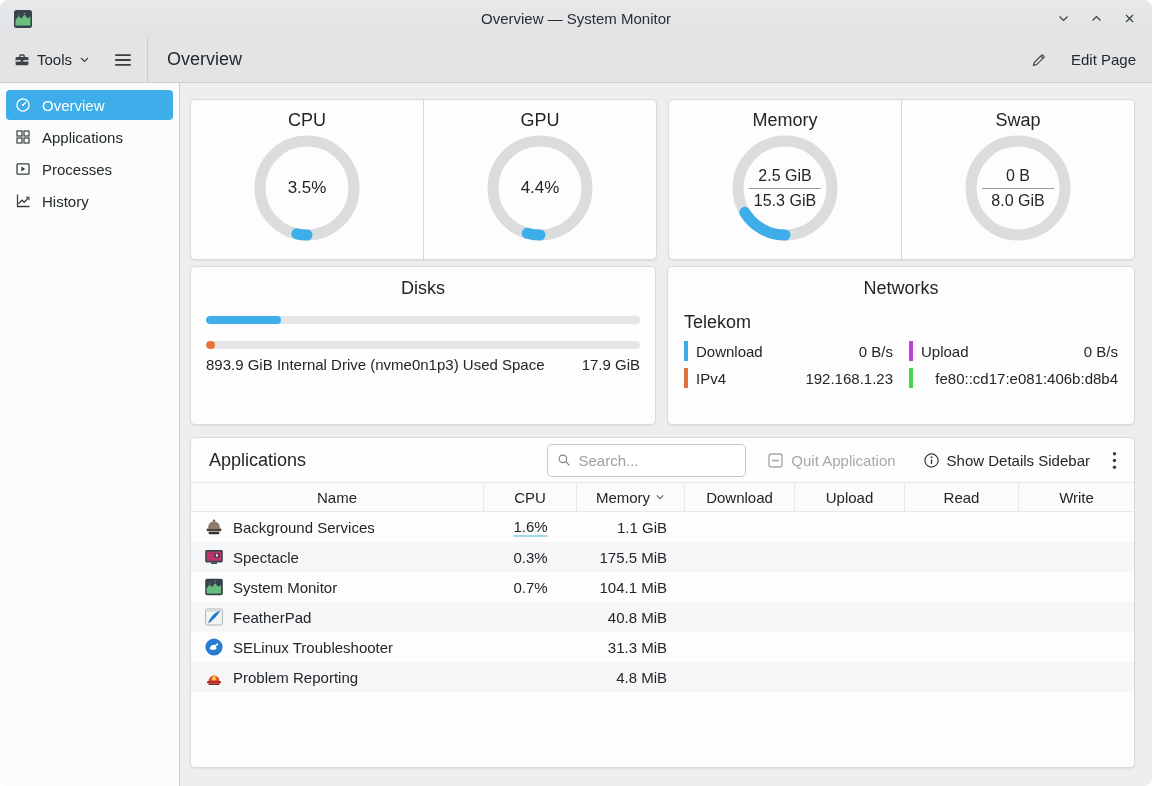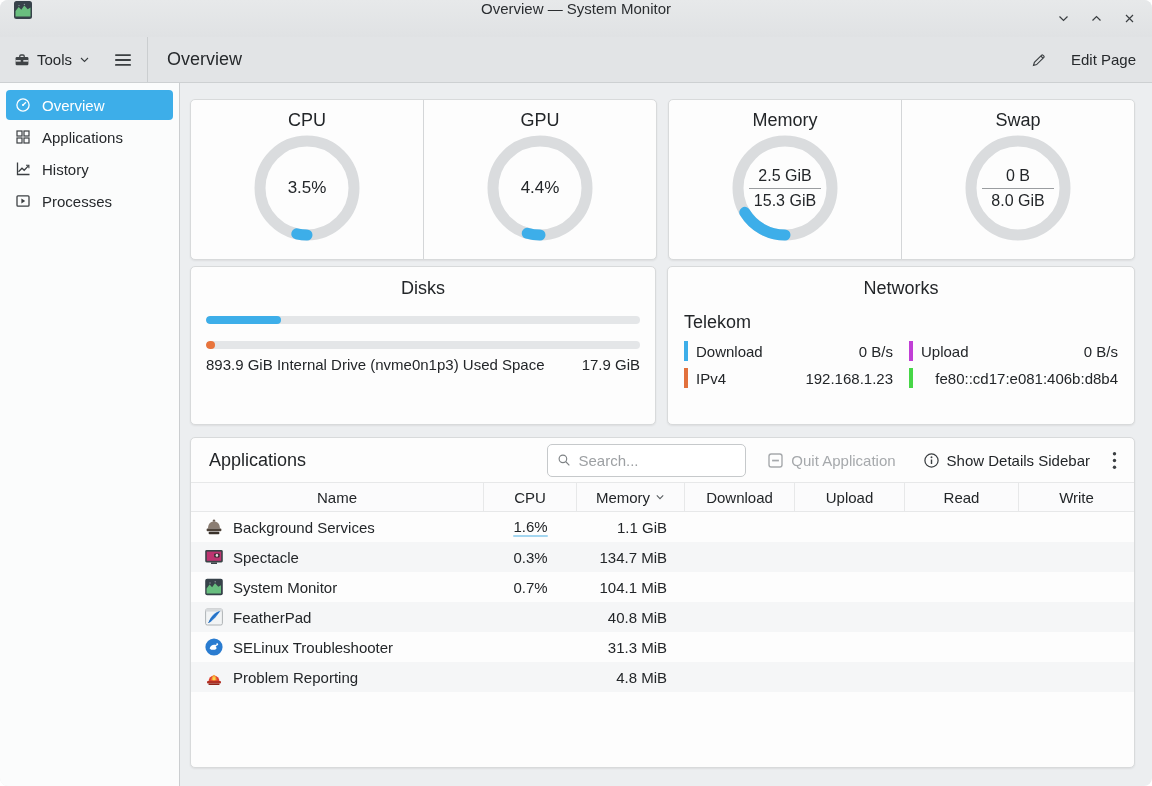--- a/index.html
+++ b/index.html
@@ -1,21 +1,21 @@
 <!DOCTYPE html>
 <html><head>
 <meta charset="utf-8">
 <style>
   * { margin:0; padding:0; box-sizing:border-box; }
   html,body { width:1152px; height:786px; background:#ffffff; }
   body { font-family:"Liberation Sans","DejaVu Sans",sans-serif; color:#232629; }
   .window { width:1152px; height:786px; background:#eceef0; border-radius:8px; overflow:hidden; display:flex; flex-direction:column; }
 
   
-  .titlebar { height:37px; background:linear-gradient(#e7e9ea,#e0e2e4); display:flex; position:relative; flex:none; }
+  .titlebar { height:37px; background:linear-gradient(#e7e9ea,#e0e2e4); display:flex; align-items:center; position:relative; flex:none; }
   .titlebar .applogo { margin-left:13px; width:20px; height:20px; }
   .titlebar .wtitle { position:absolute; left:0; right:0; text-align:center; font-size:15px; color:#2b2e31; }
   .winbtns { margin-left:auto; display:flex; align-items:center; gap:17px; padding-right:15px; position:relative; }
   .winbtn { width:16px; height:16px; display:flex; align-items:center; justify-content:center; cursor:default; }
 
   
   .toolbar { height:46px; background:#e2e4e6; display:flex; align-items:stretch; border-bottom:1px solid #cdd0d2; flex:none; }
   .toolbar-left { width:148px; flex:none; display:flex; align-items:center; border-right:1px solid #cbced0; padding-left:14px; }
   .tools-btn { display:flex; align-items:center; gap:7px; font-size:15px; color:#26292c; }
   .hamburger { margin-left:24px; display:flex; align-items:center; }
@@ -178,35 +178,35 @@
                 <rect x="2" y="9" width="5" height="5"></rect>
                 <rect x="9" y="9" width="5" height="5"></rect>
               </g>
             </svg>
           </span>
         <span>Applications</span>
       </div>
       <div class="side-item">
         <span class="sicon">
             <svg width="16" height="16" viewBox="0 0 16 16">
+              <rect x="2" y="2.8" width="12" height="10.4" rx="1" fill="none" stroke="#3b3f42" stroke-width="1.3"></rect>
+              <path d="M6.4 5.6 L10.2 8 L6.4 10.4 z" fill="#3b3f42"></path>
+            </svg>
+          </span>
+        <span>Processes</span>
+      </div>
+      <div class="side-item">
+        <span class="sicon">
+            <svg width="16" height="16" viewBox="0 0 16 16">
               <path d="M2.5 1.5 V13.5 H14.5" fill="none" stroke="#3b3f42" stroke-width="1.3"></path>
               <path d="M3.5 10.8 L7 7.2 L9.2 9.3 L13.6 4.6" fill="none" stroke="#3b3f42" stroke-width="1.3"></path>
               <path d="M13.9 7.2 V4.3 H11" fill="none" stroke="#3b3f42" stroke-width="1.1"></path>
             </svg>
           </span>
         <span>History</span>
-      </div>
-      <div class="side-item">
-        <span class="sicon">
-            <svg width="16" height="16" viewBox="0 0 16 16">
-              <rect x="2" y="2.8" width="12" height="10.4" rx="1" fill="none" stroke="#3b3f42" stroke-width="1.3"></rect>
-              <path d="M6.4 5.6 L10.2 8 L6.4 10.4 z" fill="#3b3f42"></path>
-            </svg>
-          </span>
-        <span>Processes</span>
       </div>
     </nav>
 
     <main class="main">
       <div class="cards-row">
 
         <section class="card gauges-card">
           <div class="pane divider">
             <div class="pane-title">CPU</div>
             <div class="gauge">
@@ -406,21 +406,21 @@
                     <rect x="7" y="15.4" width="6" height="1.6" fill="#3a4347"></rect>
                   </svg>
                 </span>
               <span class="nm">Spectacle</span>
             </div>
             <div class="tc cpu">
                 <span class="cpuwrap">
                   <span>0.3%</span>
                 </span>
               </div>
-            <div class="tc mem">134.7 MiB</div>
+            <div class="tc mem">175.5 MiB</div>
             <div class="tc"></div>
               <div class="tc"></div>
               <div class="tc"></div>
               <div class="tc"></div>
           </div>
           <div class="tgrid trow">
             <div class="tc name">
               <span class="appicon">
                   <svg viewBox="0 0 20 20">
                     <rect x="1.2" y="1.8" width="17.6" height="16.4" rx="2" fill="#37424a"></rect>

